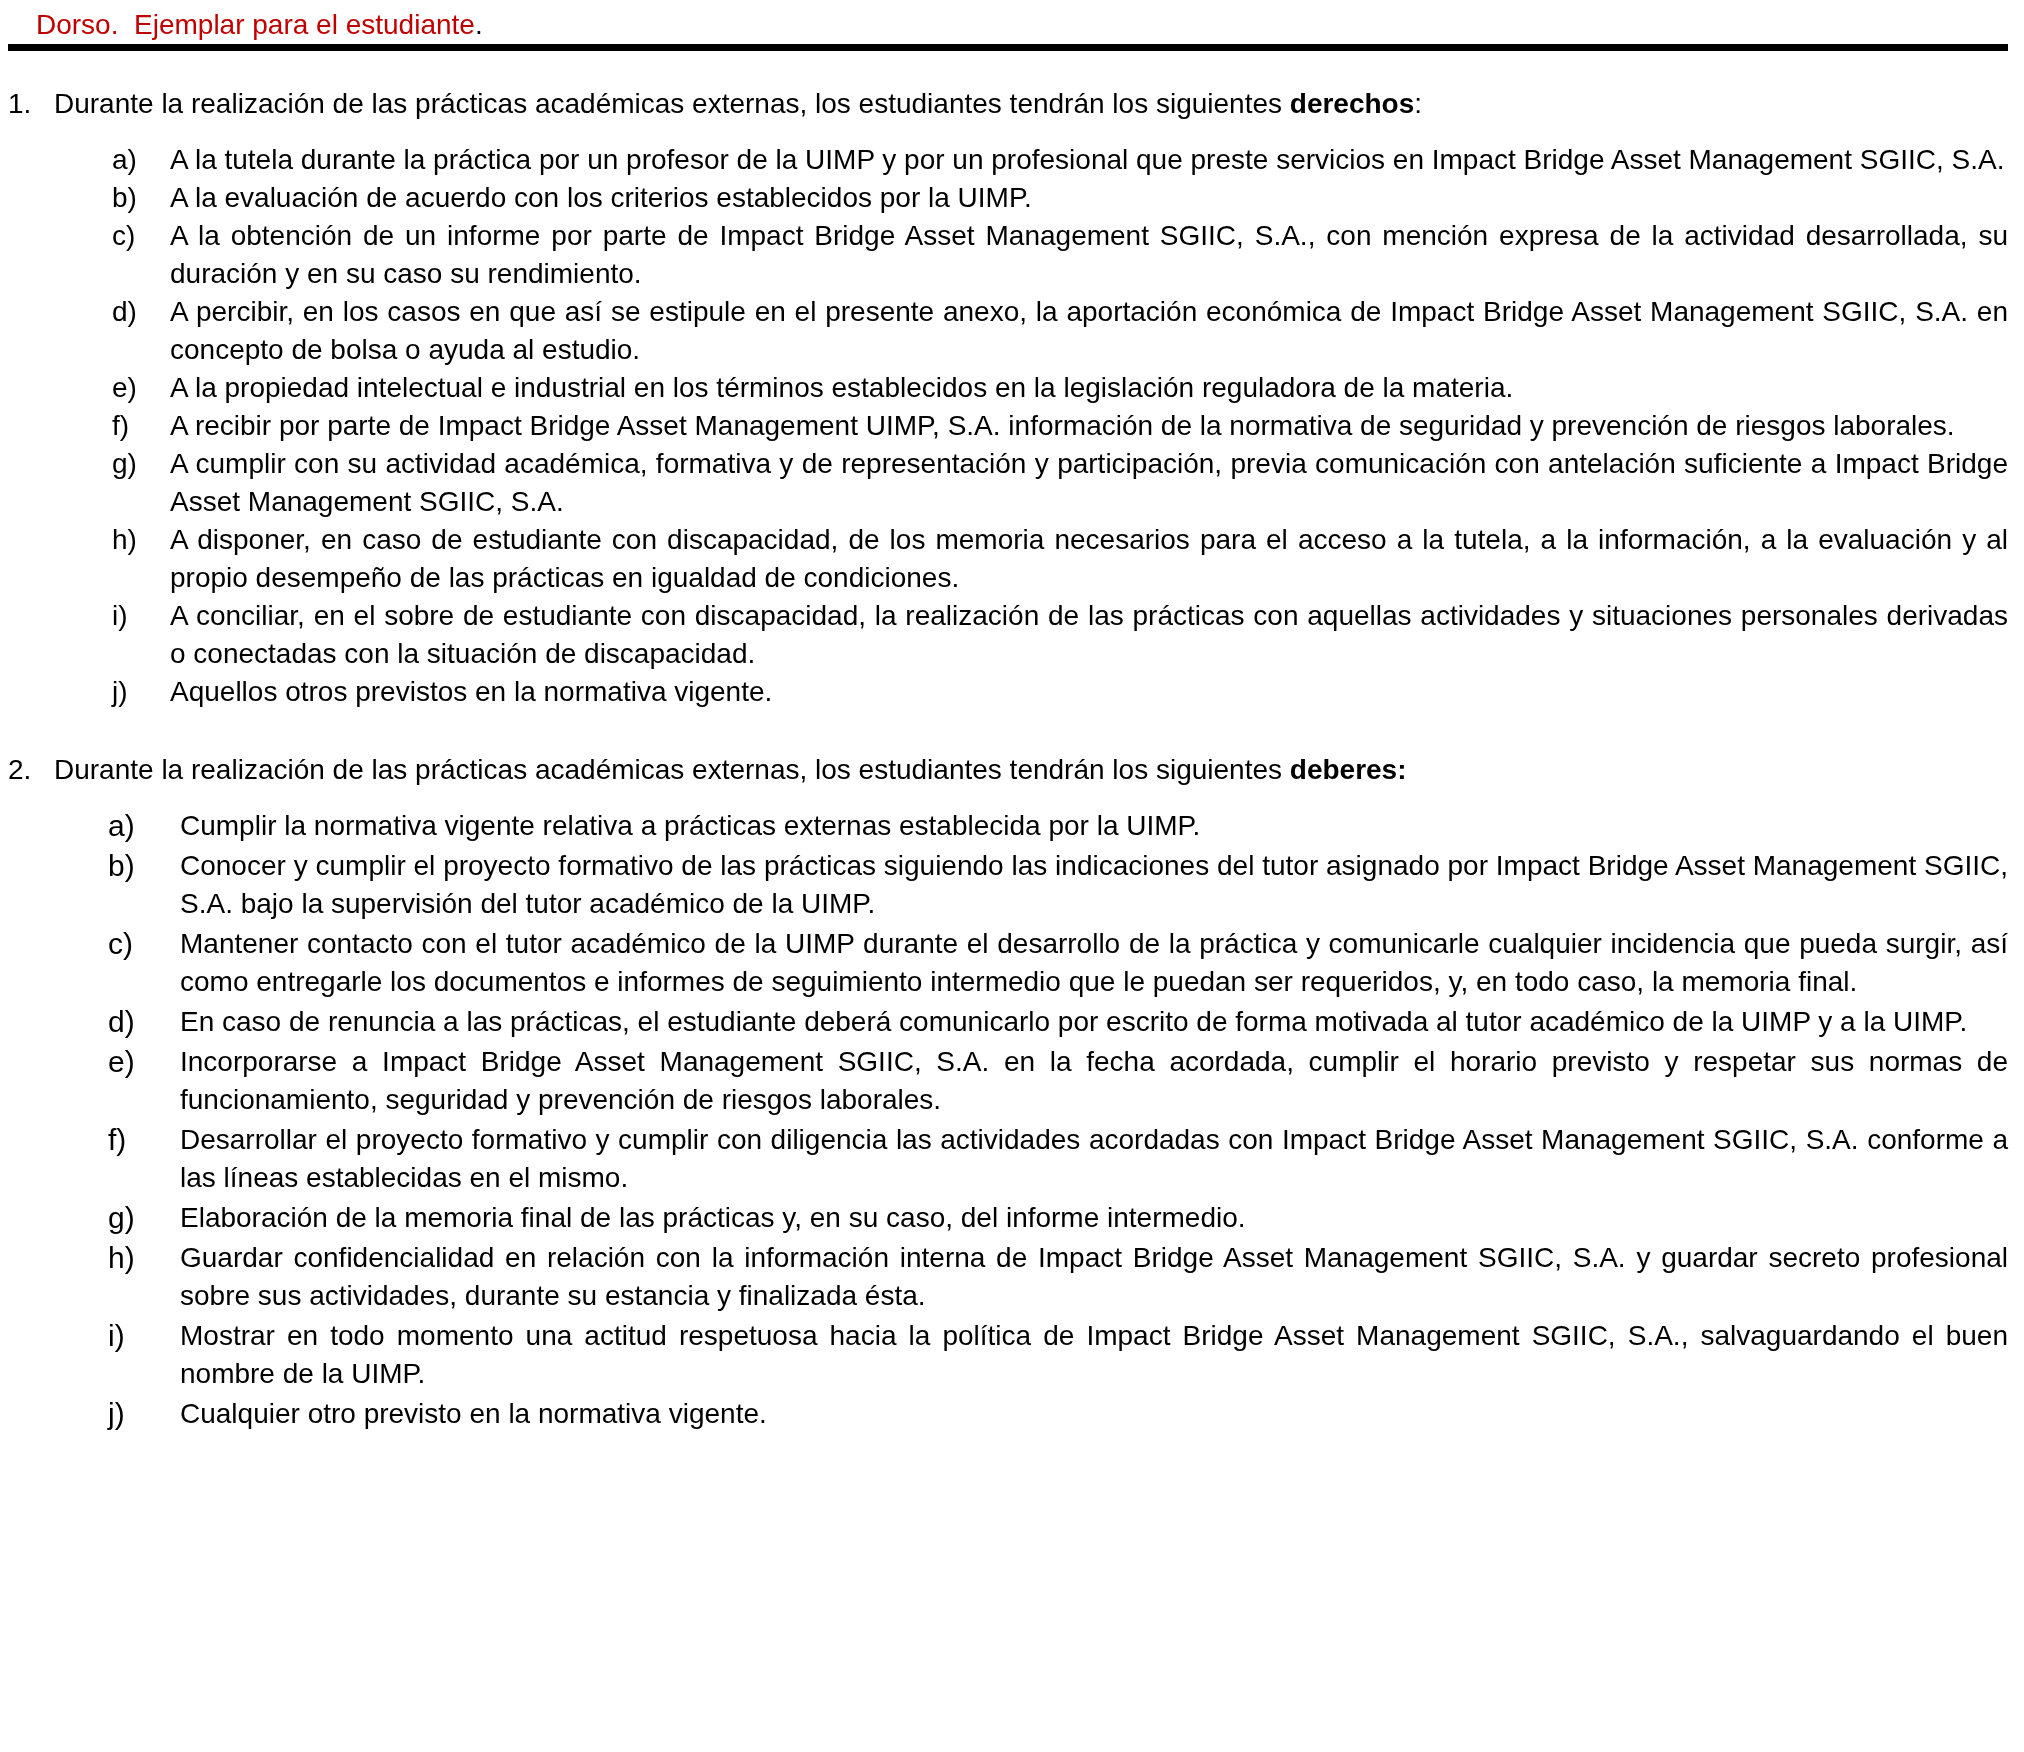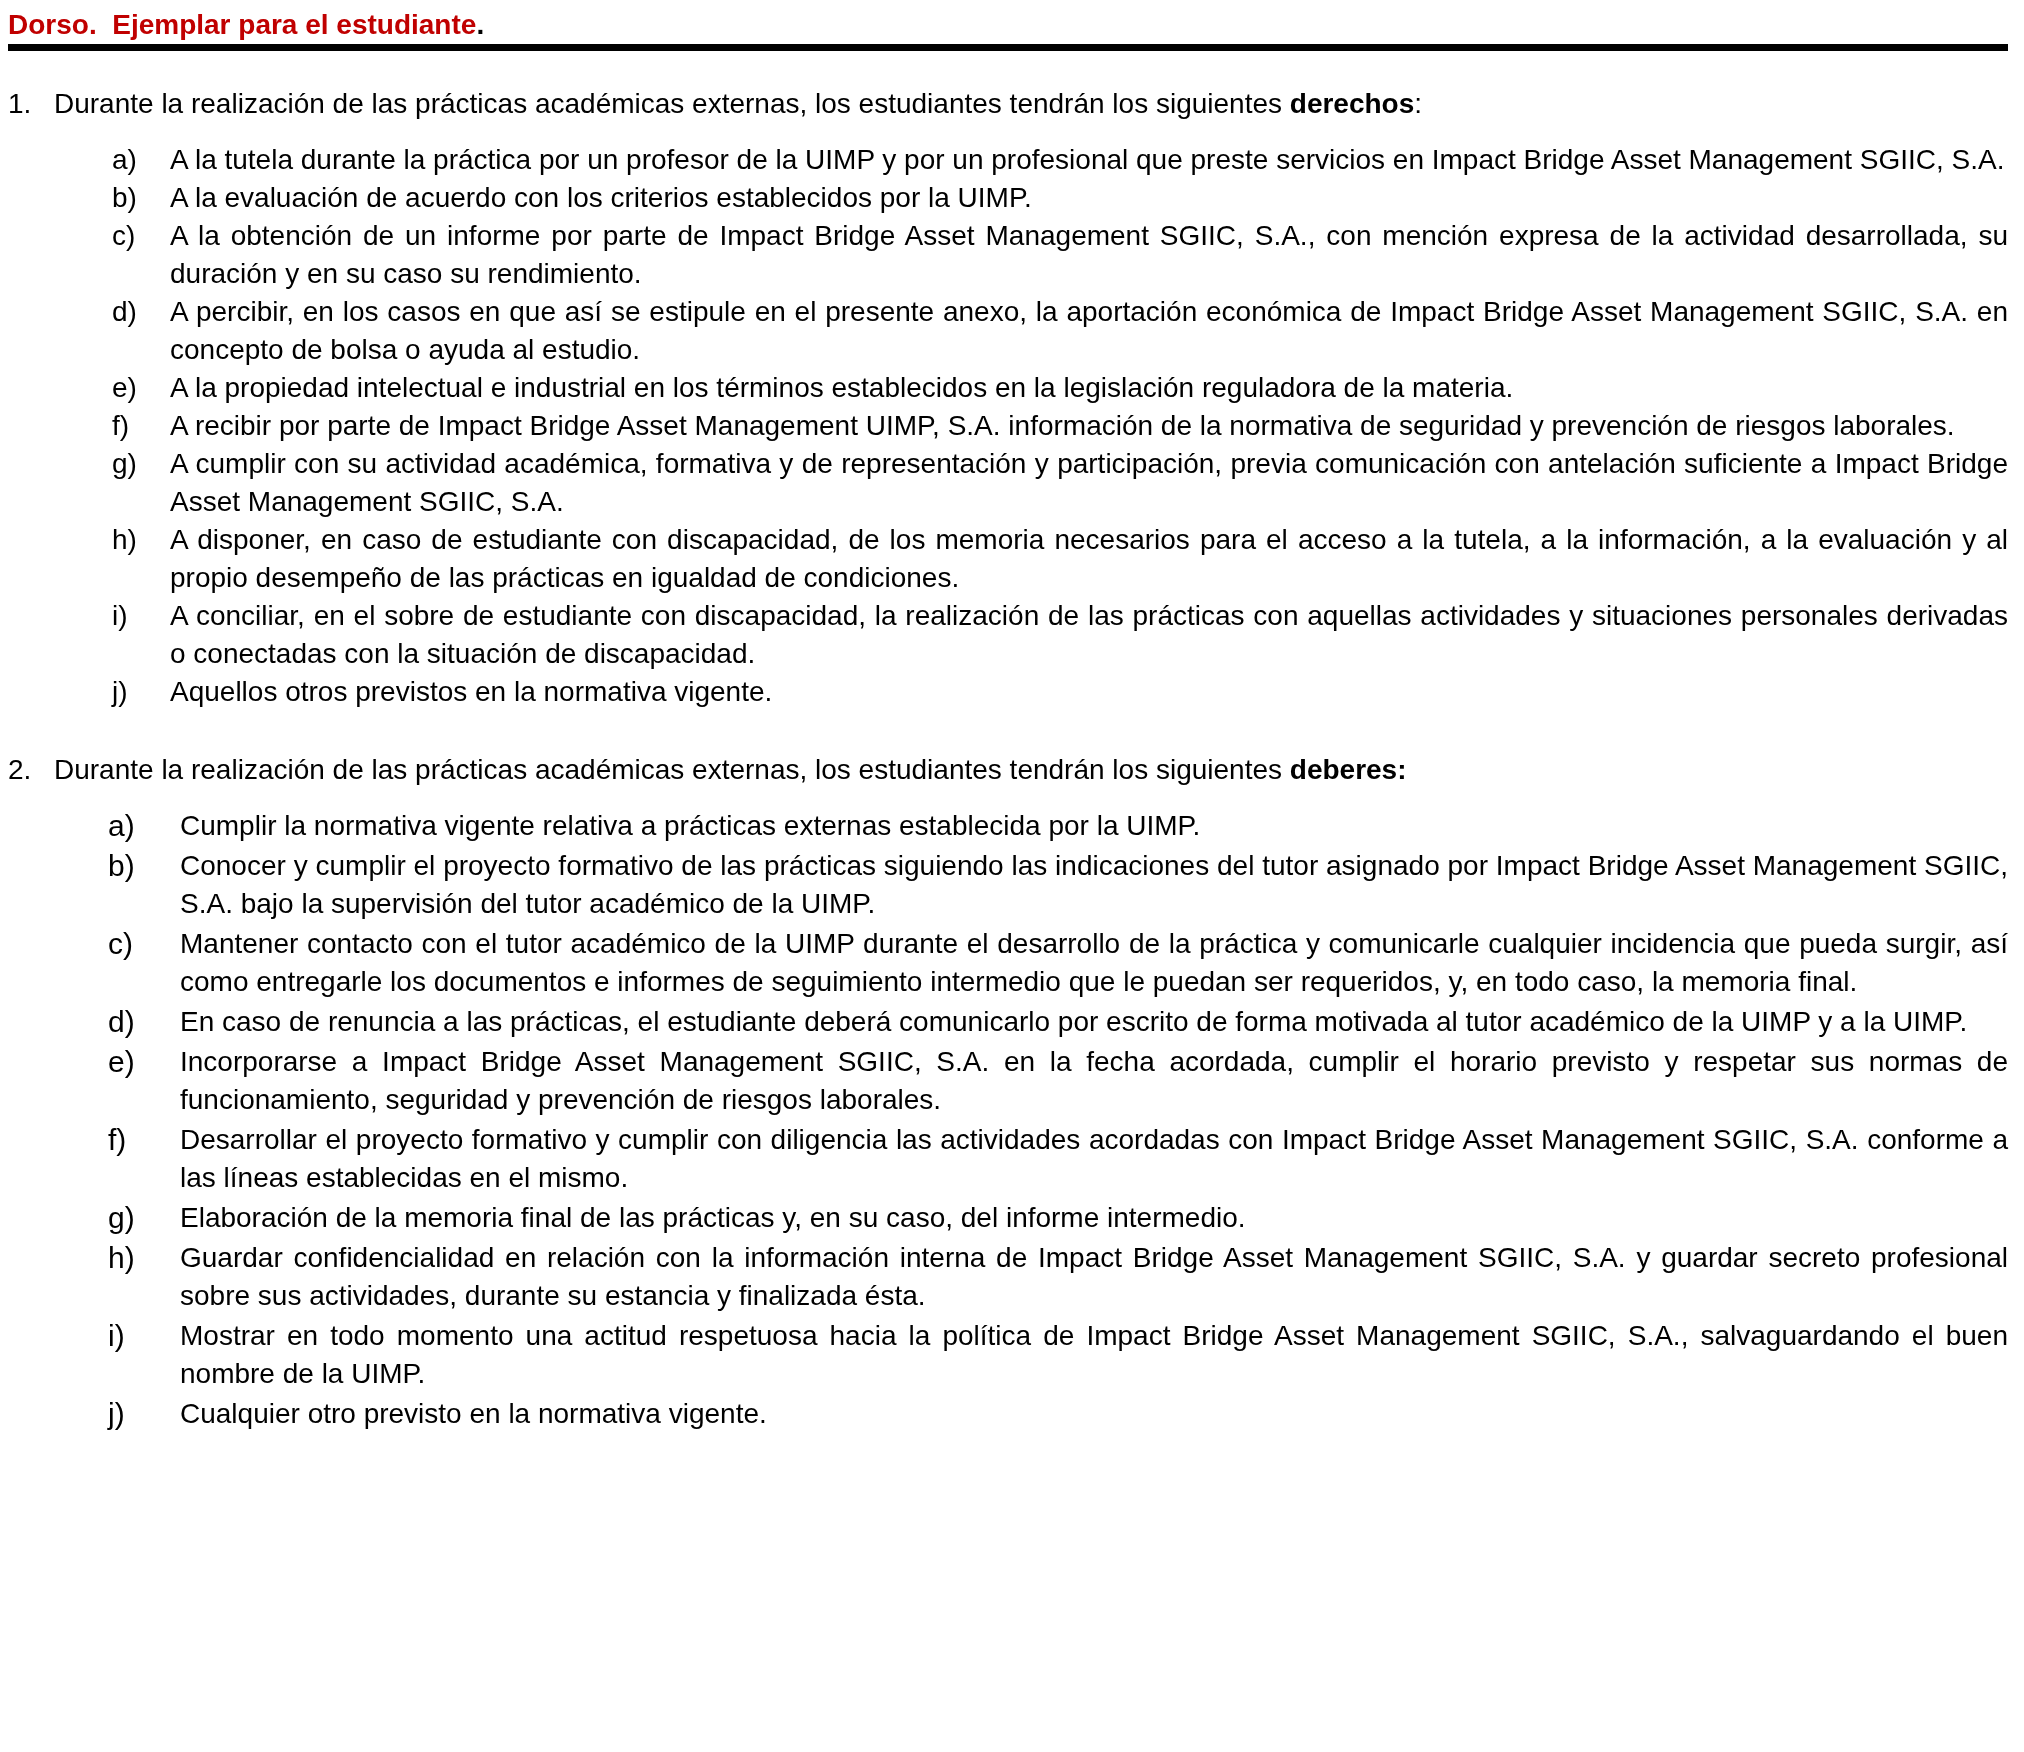--- a/index.html
+++ b/index.html
@@ -8,21 +8,21 @@
     width: 2024px;
     height: 1752px;
     font-family: "Liberation Sans", "DejaVu Sans", sans-serif;
     font-size: 28px;
     line-height: 38px;
     color: #000000;
     overflow: hidden;
   }
   .page { padding: 6px 16px 0 8px; width: 2024px; }
   .doc-title { white-space: pre-wrap; }
-  .doc-subtitle { font-weight: bold; white-space: pre-wrap; }
+  .doc-subtitle { font-weight: normal; white-space: pre-wrap; margin-left: 28px; }
   .red { color: #C00000; }
   .heading { margin-top: 30px; padding-bottom: 6px; }
   .b { font-weight: bold; }
   .separator {
     height: 4px;
     border-top: 2px solid #000;
     border-bottom: 5px solid #000;
     width: 100%;
   }
   .sec-head { display: flex; }

